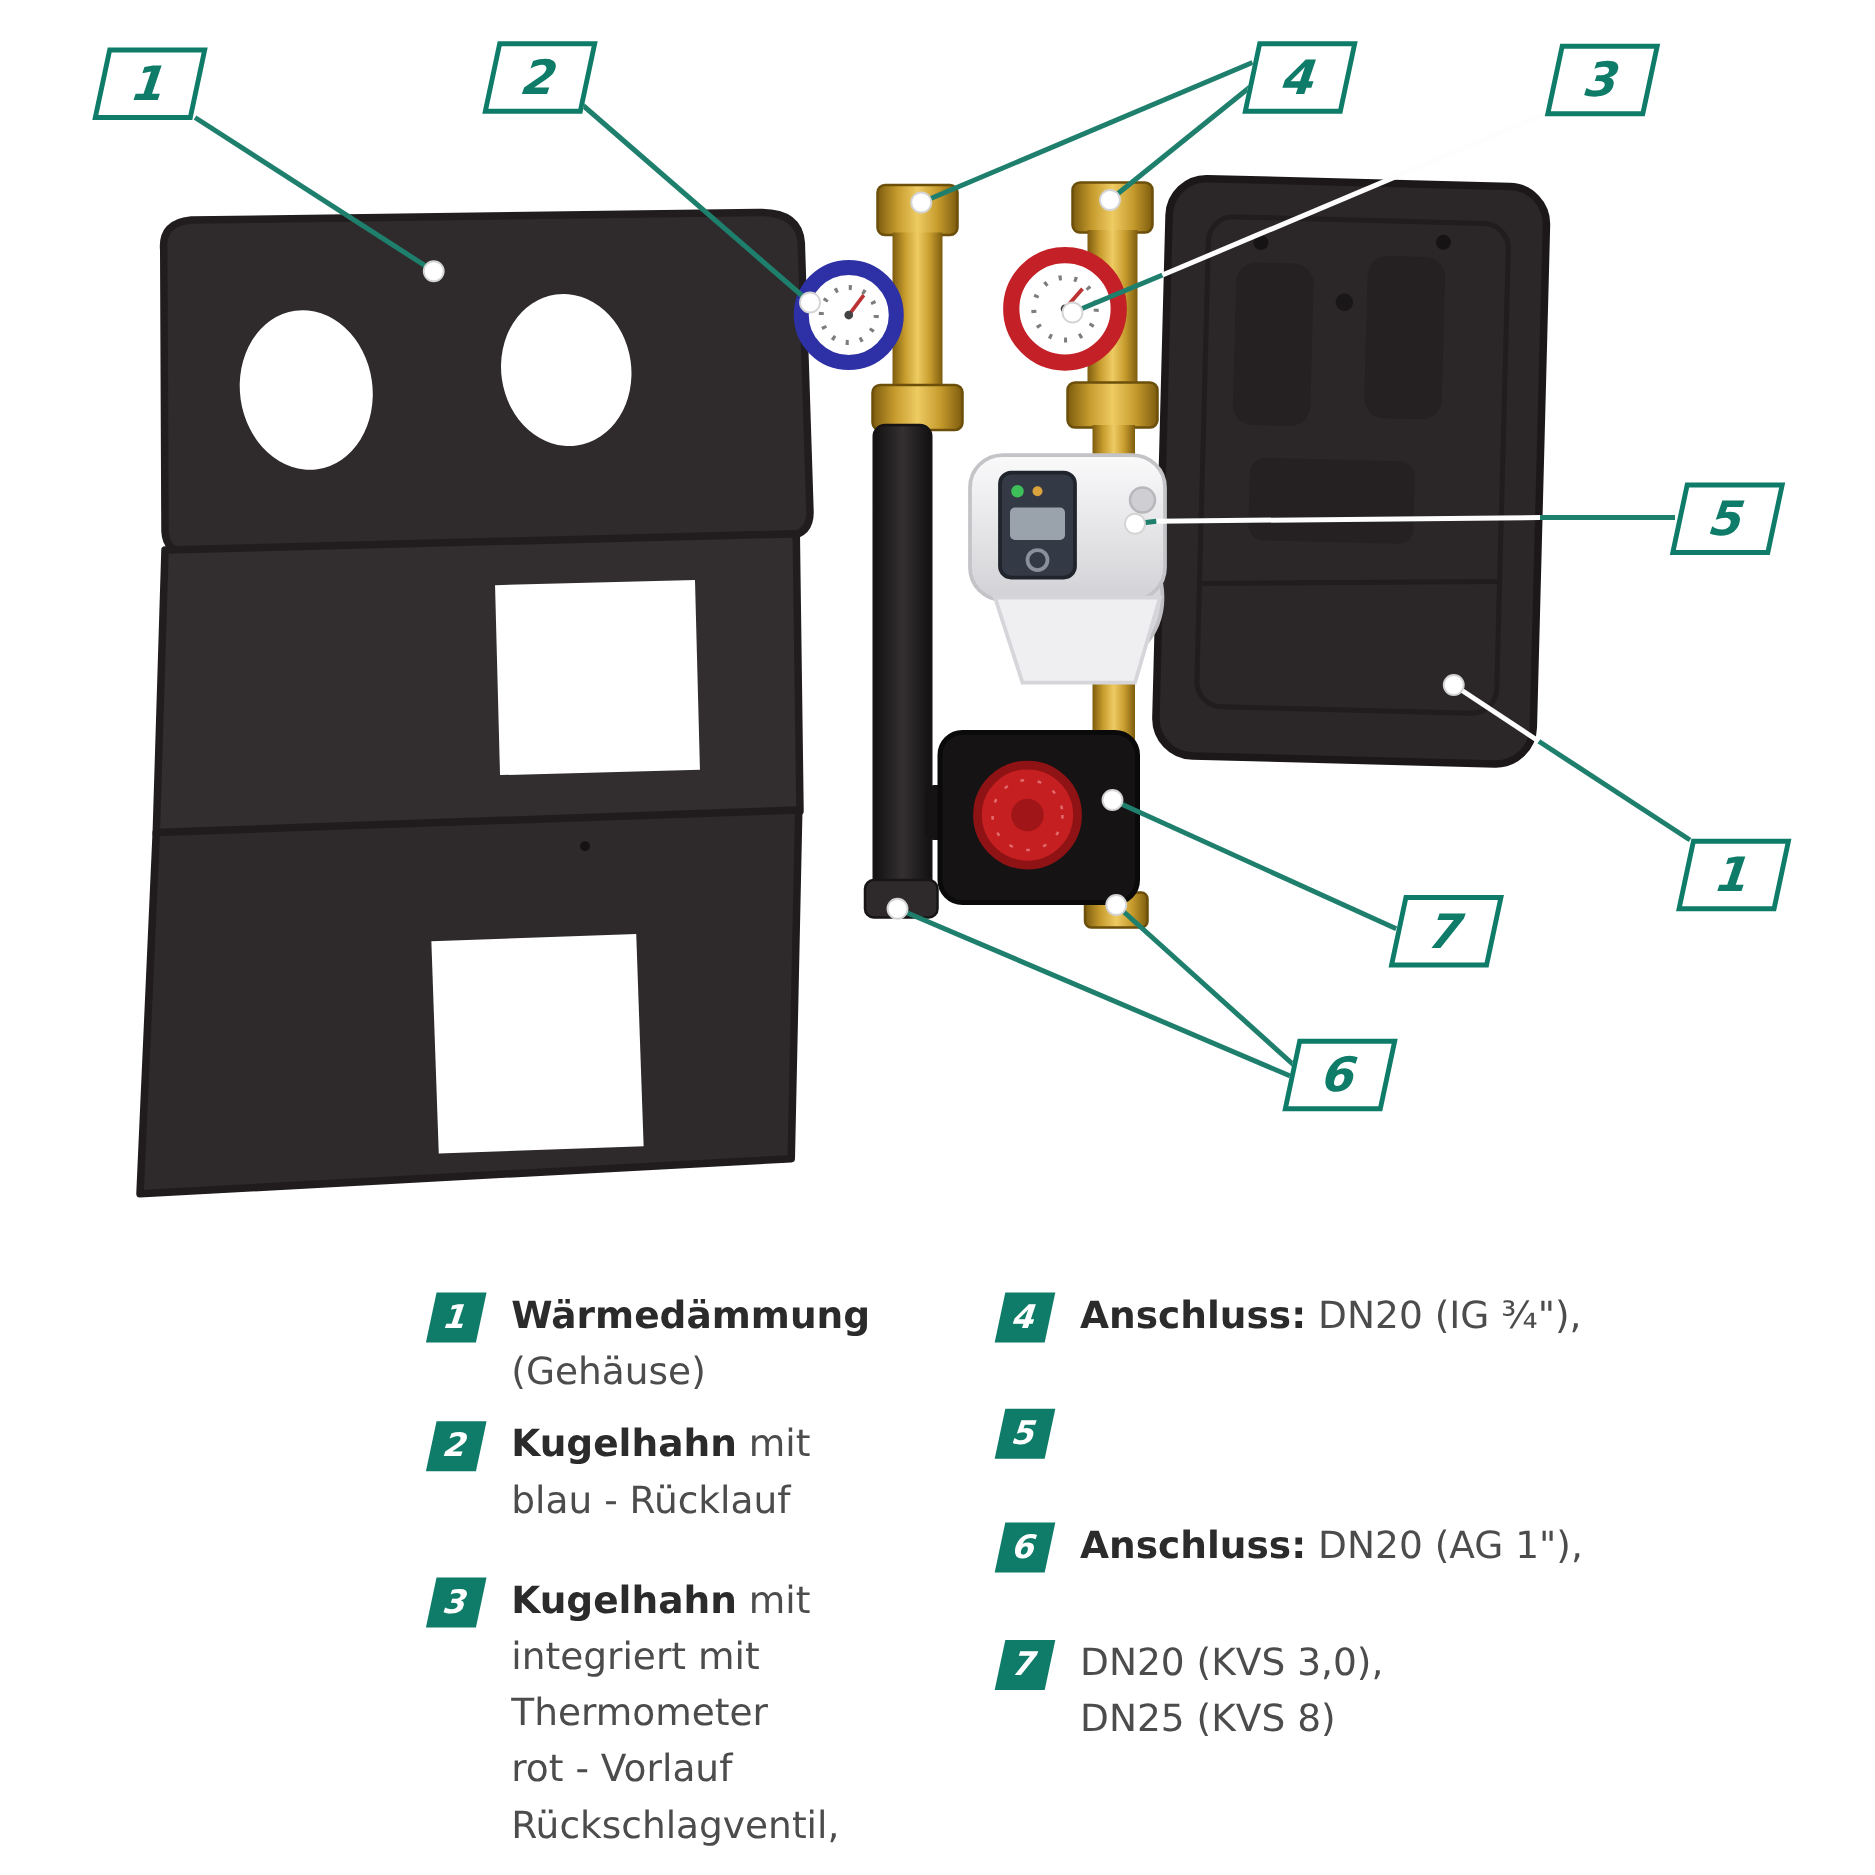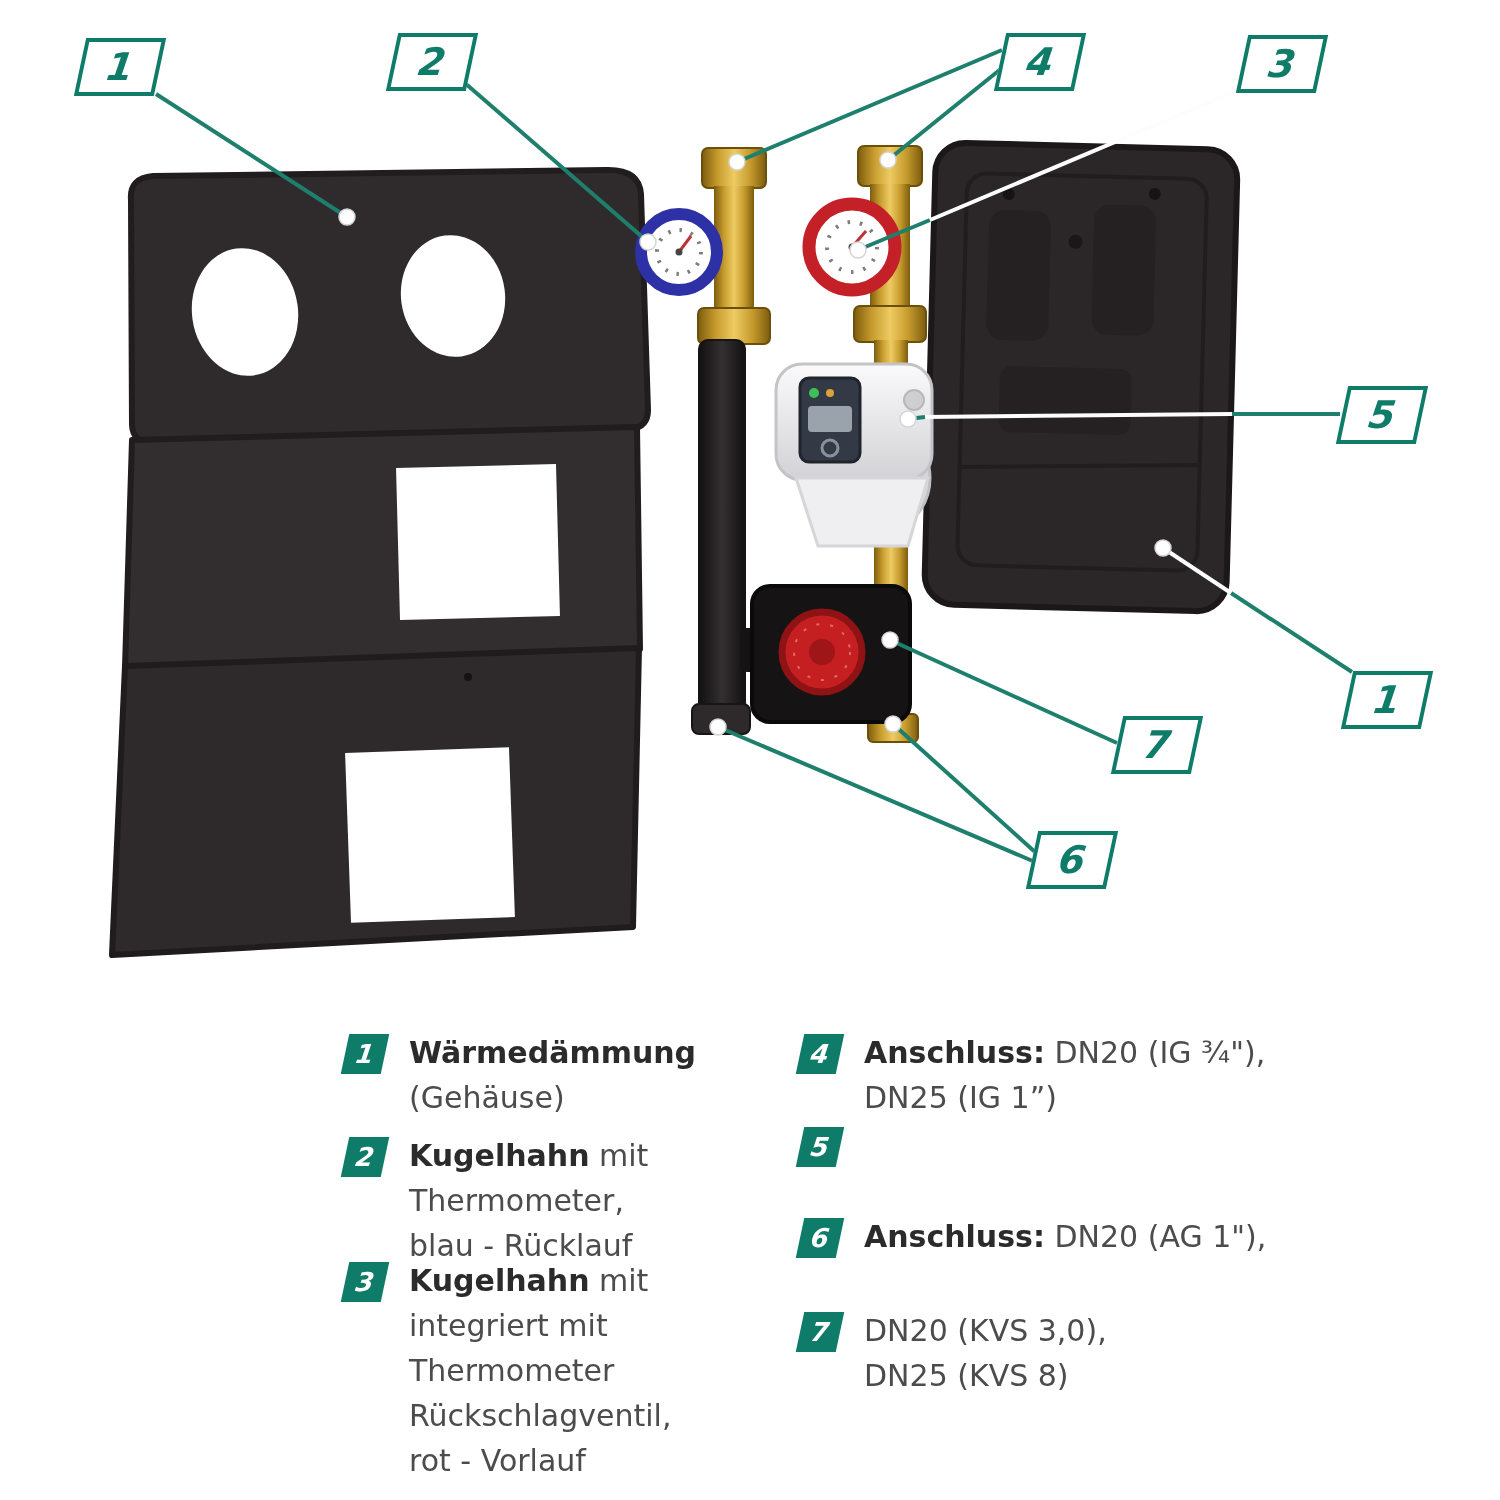--- a/index.html
+++ b/index.html
@@ -191,45 +191,43 @@
       <div>(Gehäuse)</div>
     </div>
   </div>
 
   <div class="legend-row" style="left:345px; top:1133px;">
     <div class="badge">
         <span>2</span>
       </div>
     <div class="legend-text">
       <div><b>Kugelhahn</b><span> mit</span></div>
-      <div>Thermometer,</div>
       <div>blau - Rücklauf</div>
     </div>
   </div>
 
   <div class="legend-row" style="left:345px; top:1258px;">
     <div class="badge">
         <span>3</span>
       </div>
     <div class="legend-text">
       <div><b>Kugelhahn</b><span> mit</span></div>
       <div>integriert mit</div>
       <div>Thermometer</div>
+      <div>rot - Vorlauf</div>
       <div>Rückschlagventil,</div>
-      <div>rot - Vorlauf</div>
     </div>
   </div>
 
   <div class="legend-row" style="left:800px; top:1030px;">
     <div class="badge">
         <span>4</span>
       </div>
     <div class="legend-text">
       <div><b>Anschluss:</b><span> DN20 (IG ¾"),</span></div>
-      <div>DN25 (IG 1”)</div>
     </div>
   </div>
 
   <div class="legend-row" style="left:800px; top:1123px;">
     <div class="badge">
         <span>5</span>
       </div>
   </div>
 
   <div class="legend-row" style="left:800px; top:1214px;">

